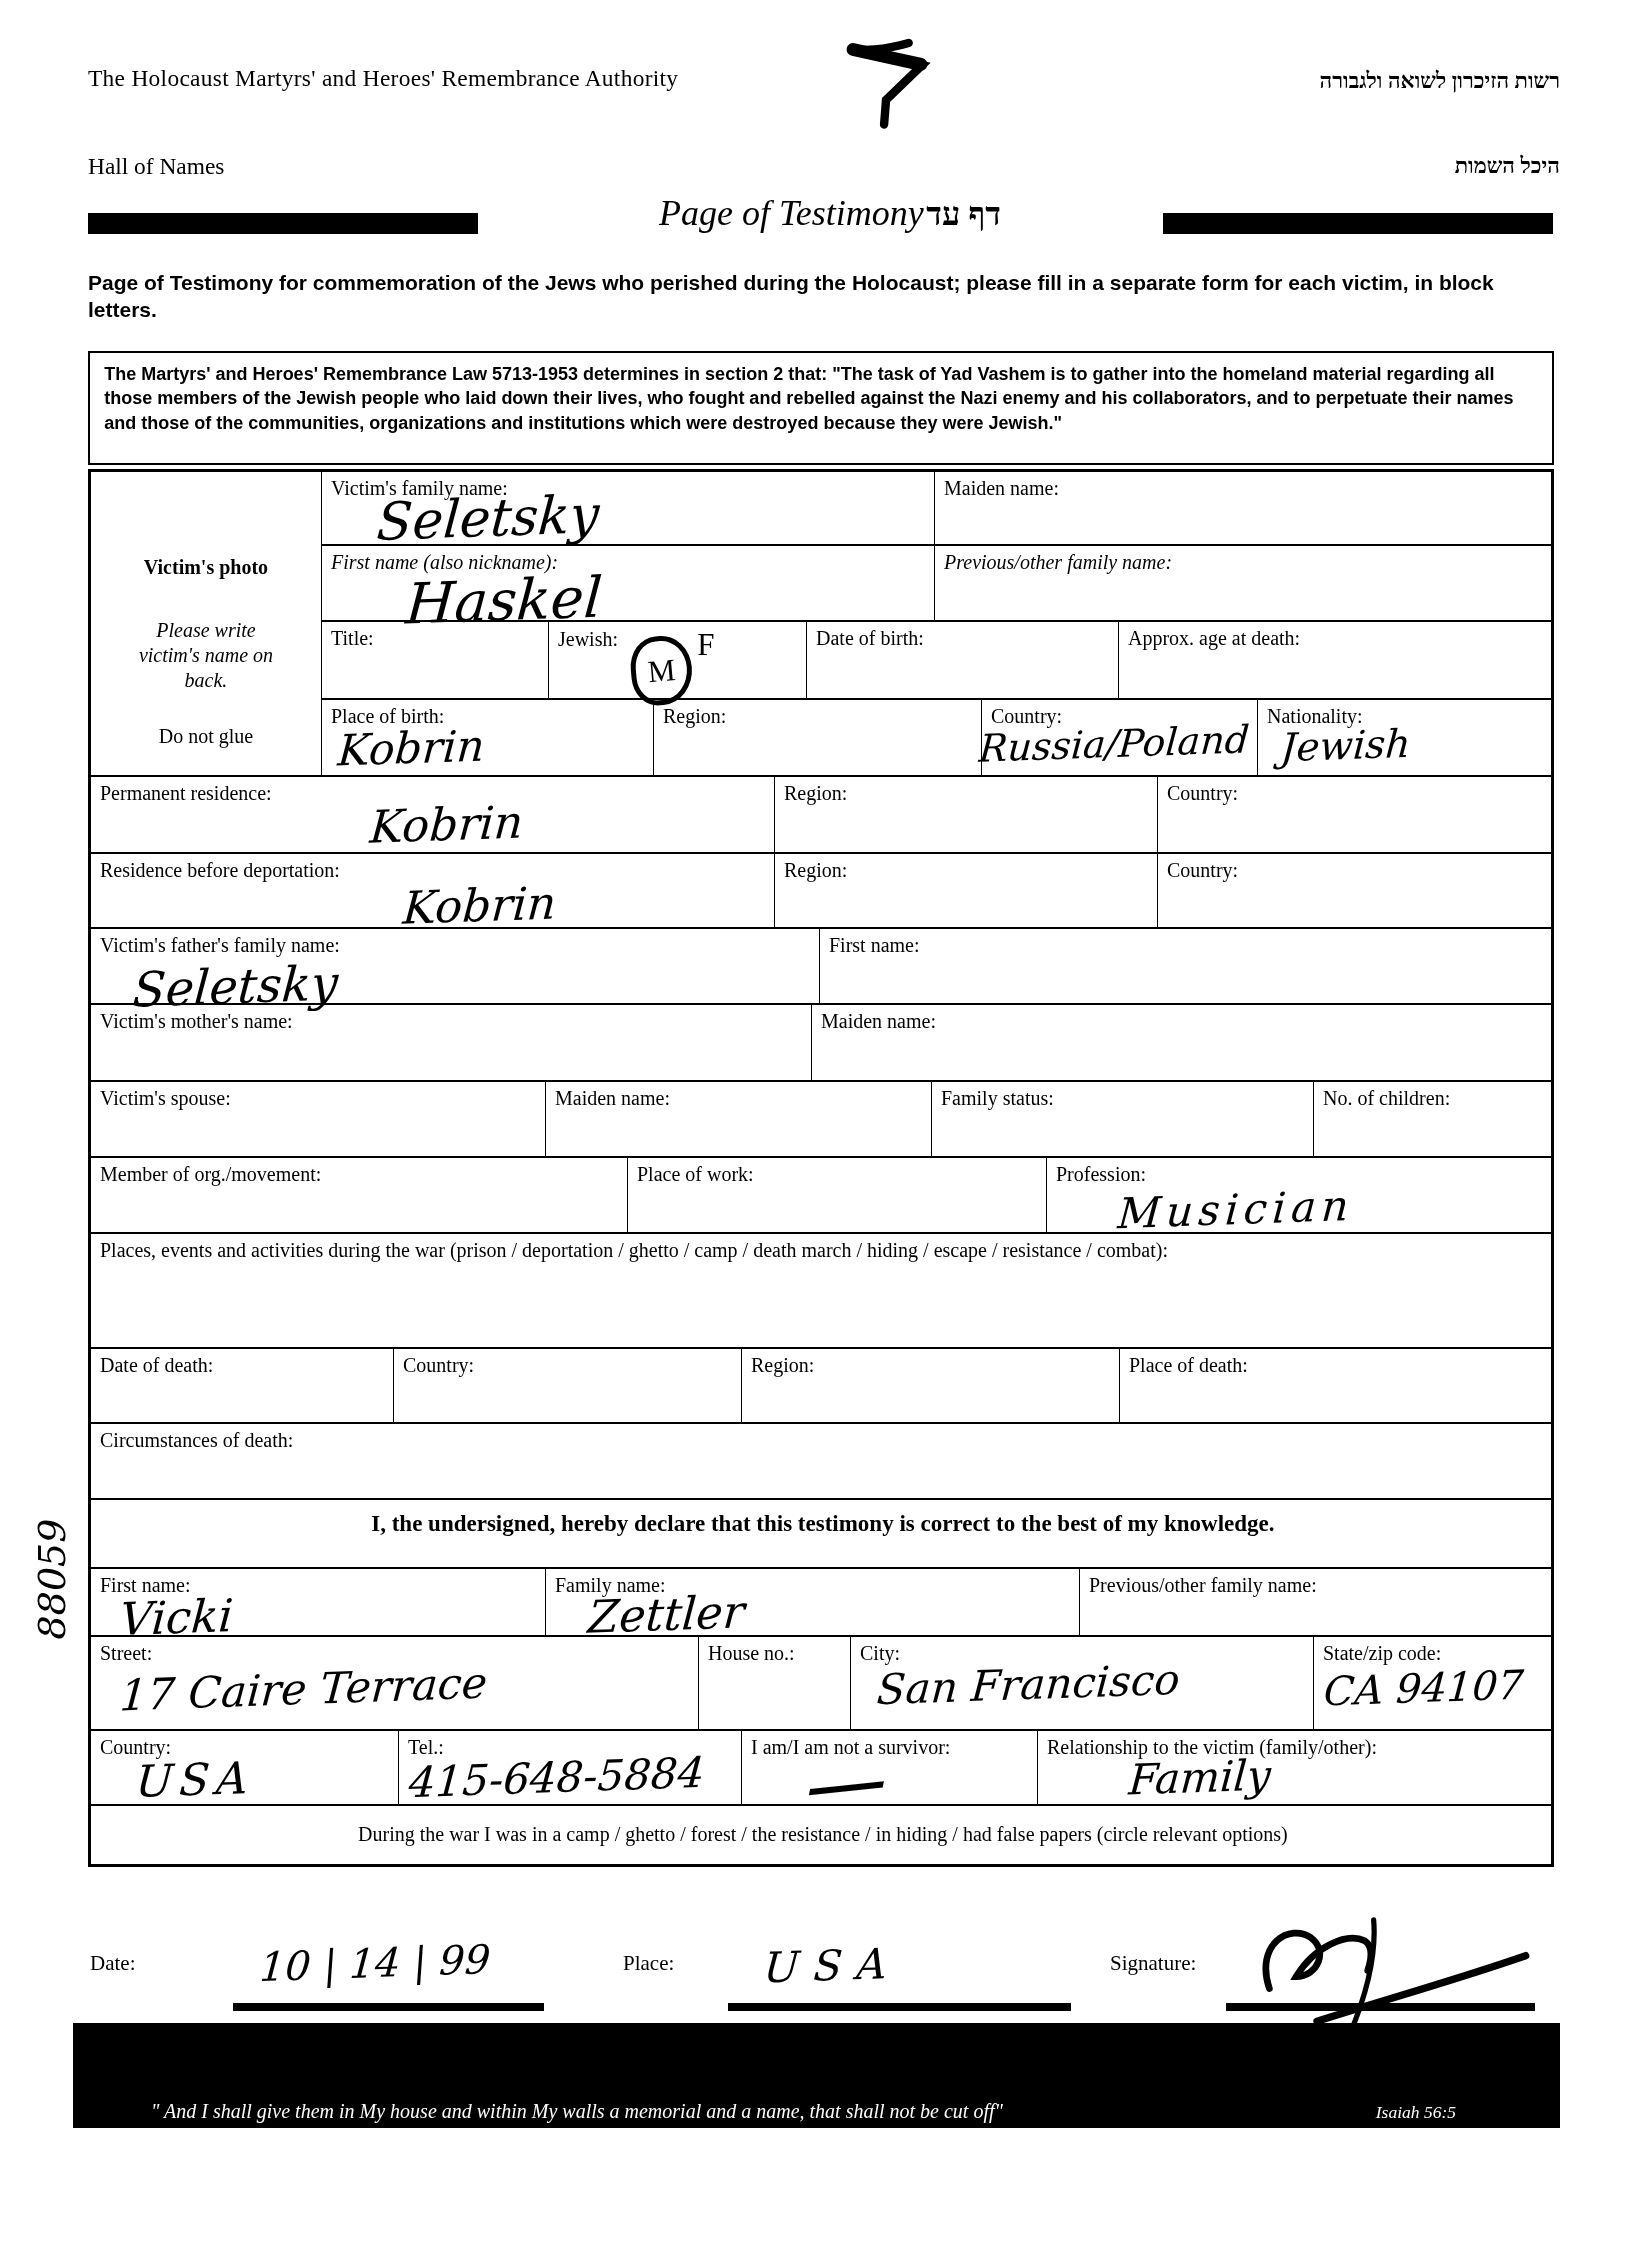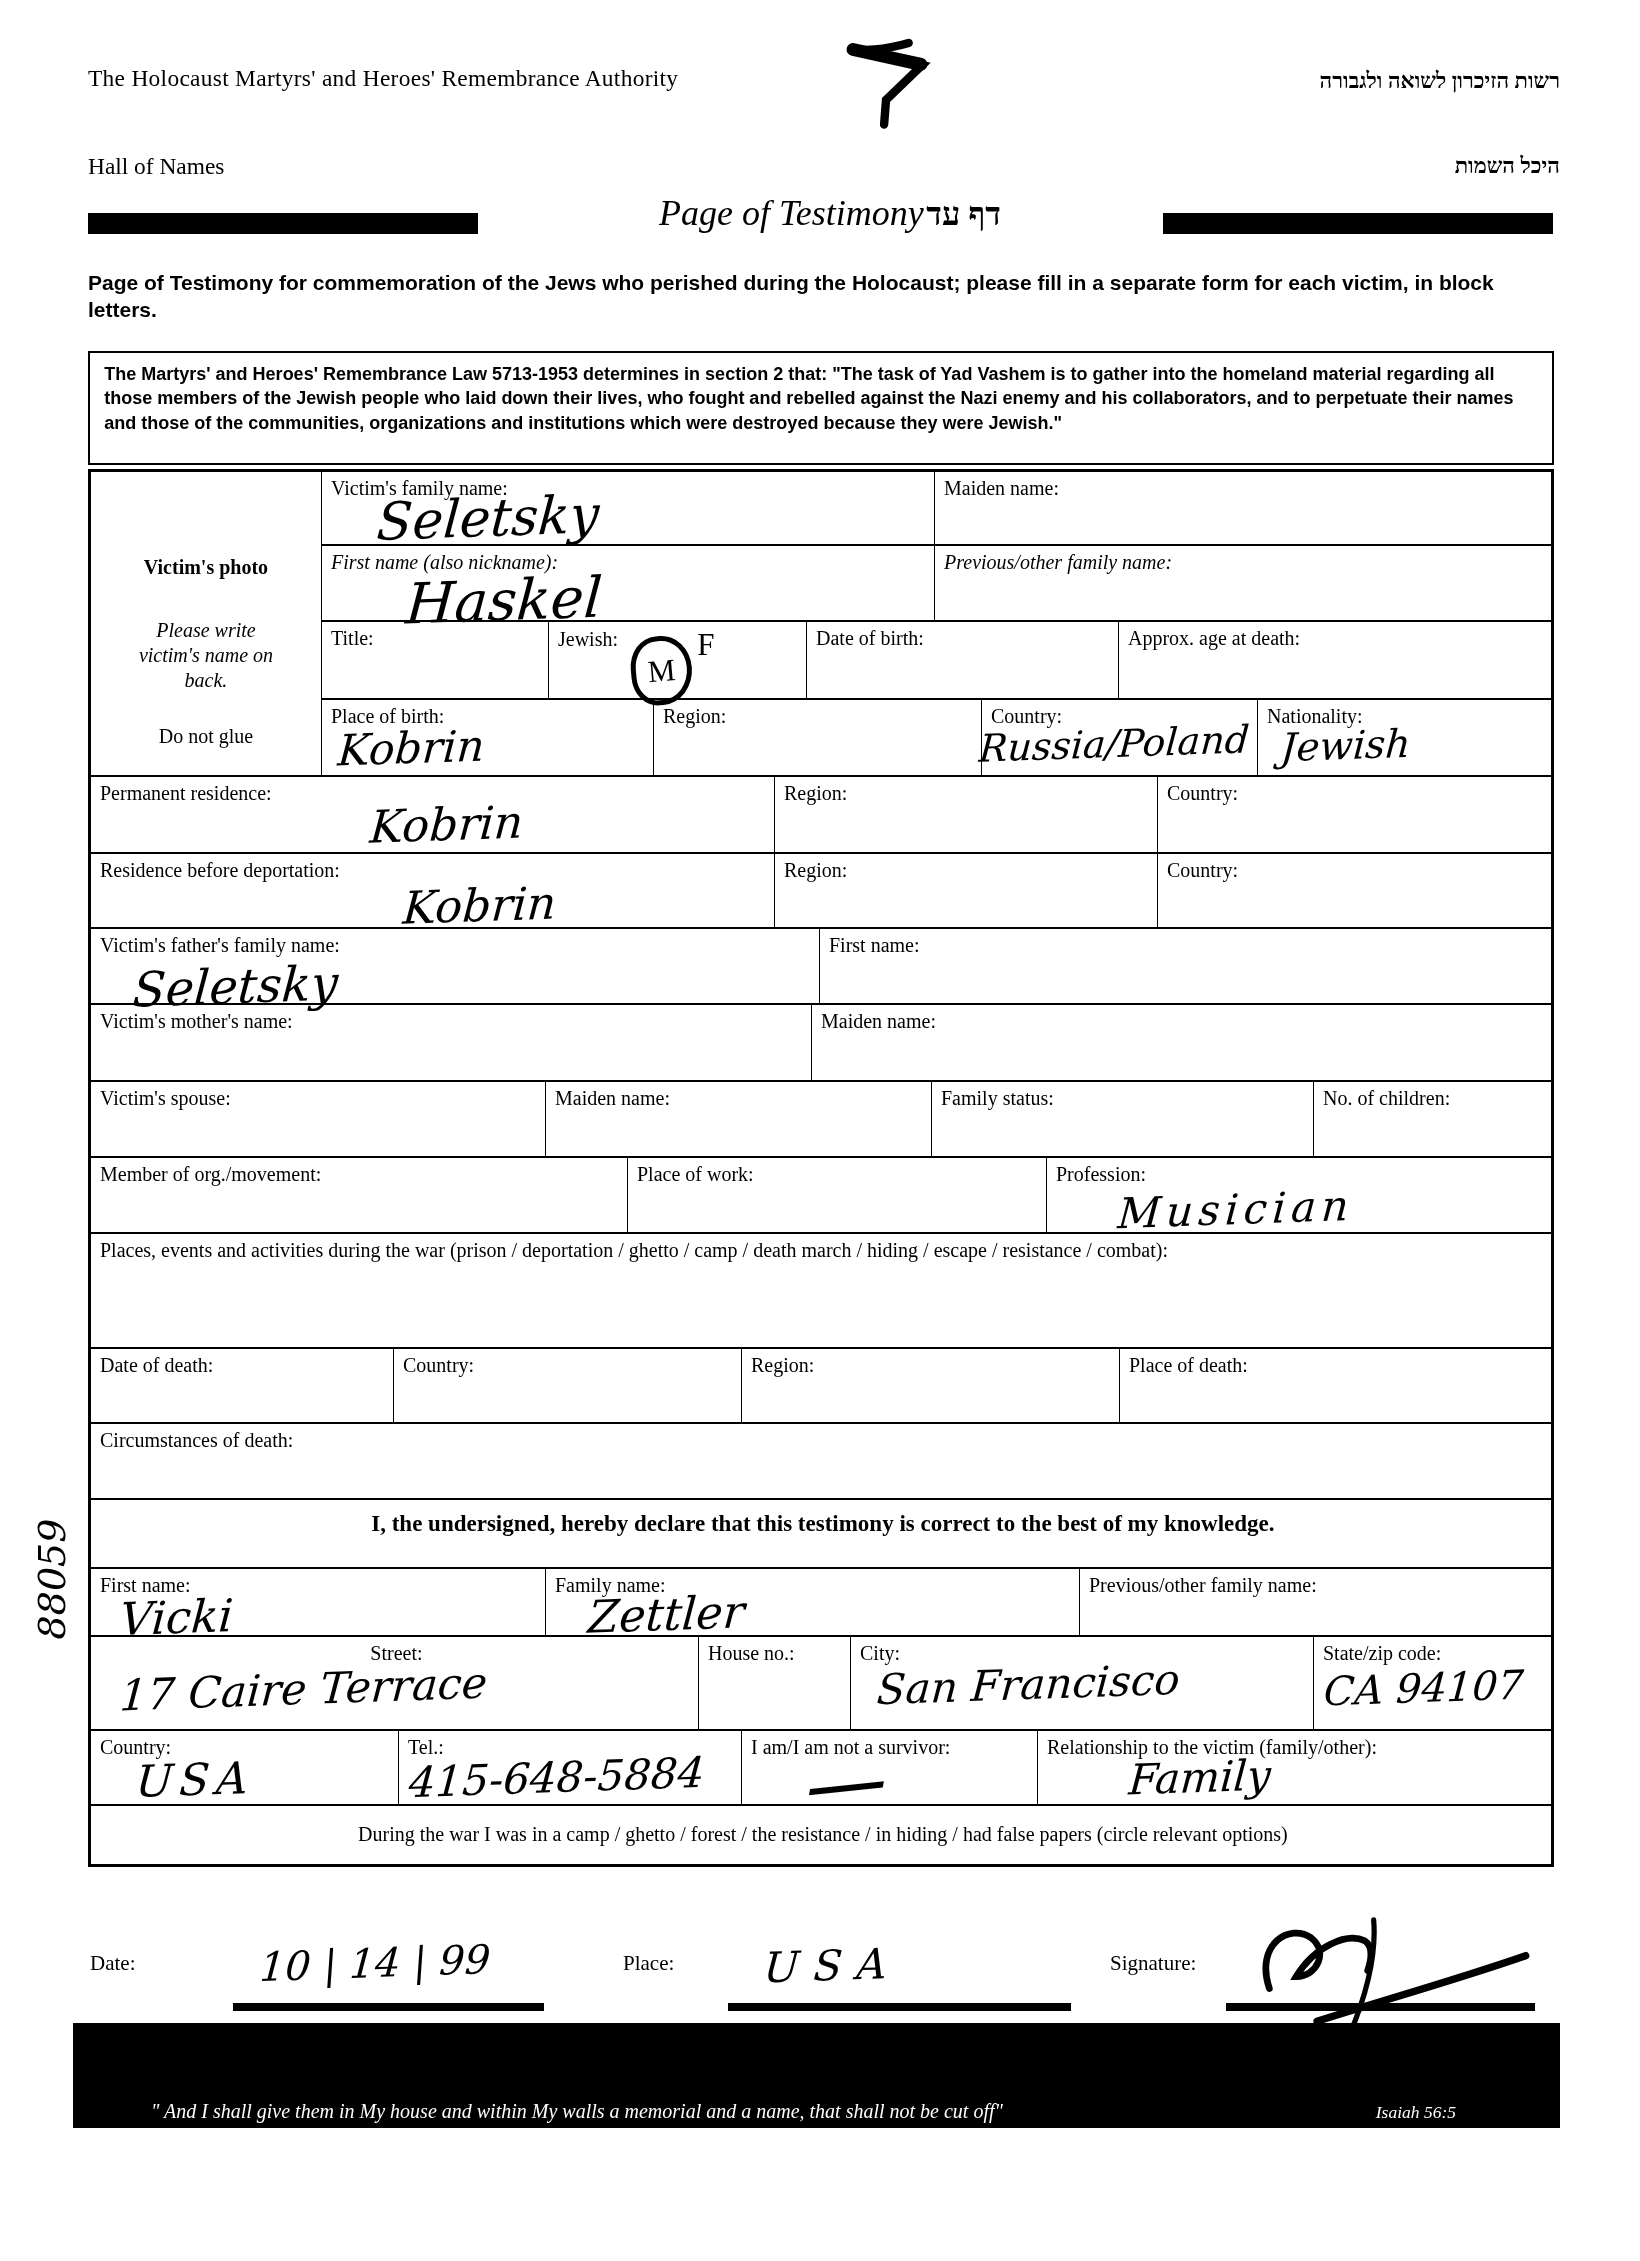--- a/index.html
+++ b/index.html
@@ -276,21 +276,21 @@
       <div class="cell" style="width:534px;">
         <span class="lbl">Family name:</span>
         <span class="hw" style="left:42px;top:23.4px;font-size:45px;">Zettler</span>
       </div>
       <div class="cell fill">
         <span class="lbl">Previous/other family name:</span>
       </div>
     </div>
 
     <div class="row" style="height:94px;">
-      <div class="cell nb" style="width:607px;text-align:center;">
+      <div class="cell nb" style="width:607px;">
         <span class="lbl">Street:</span>
         <span class="hw" style="left:29px;top:31px;font-size:43px;">17 Caire Terrace</span>
       </div>
       <div class="cell" style="width:152px;">
         <span class="lbl">House no.:</span>
       </div>
       <div class="cell" style="width:463px;">
         <span class="lbl">City:</span>
         <span class="hw" style="left:26px;top:27px;font-size:42px;">San Francisco</span>
       </div>

